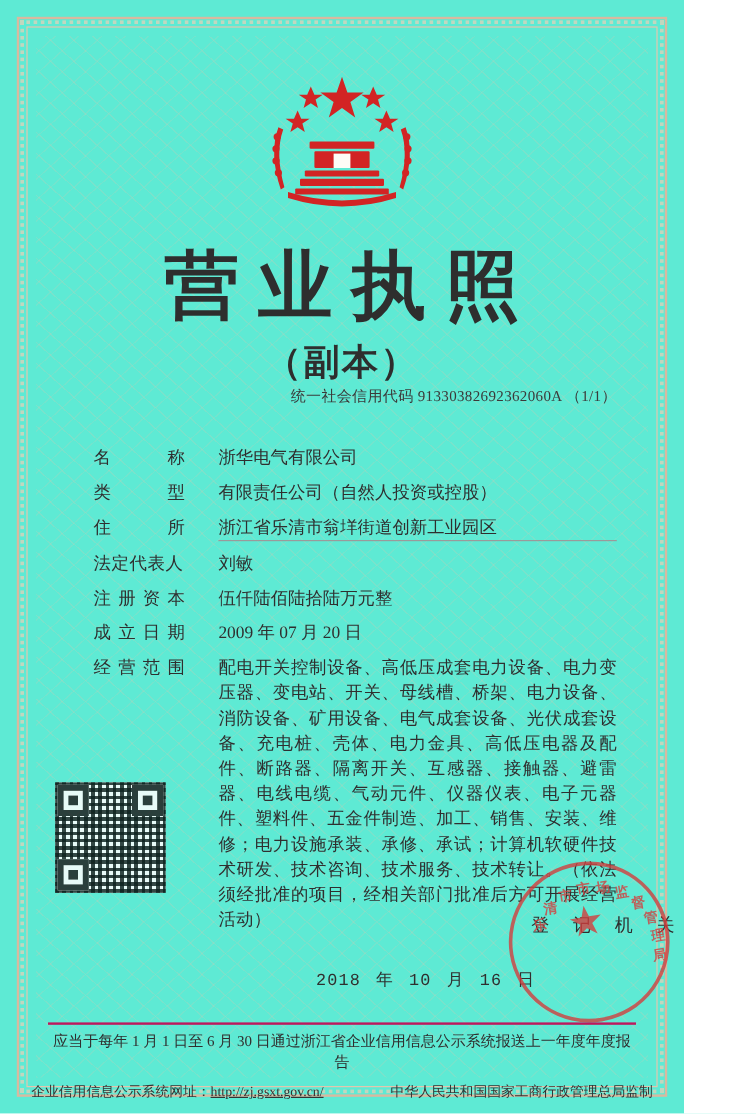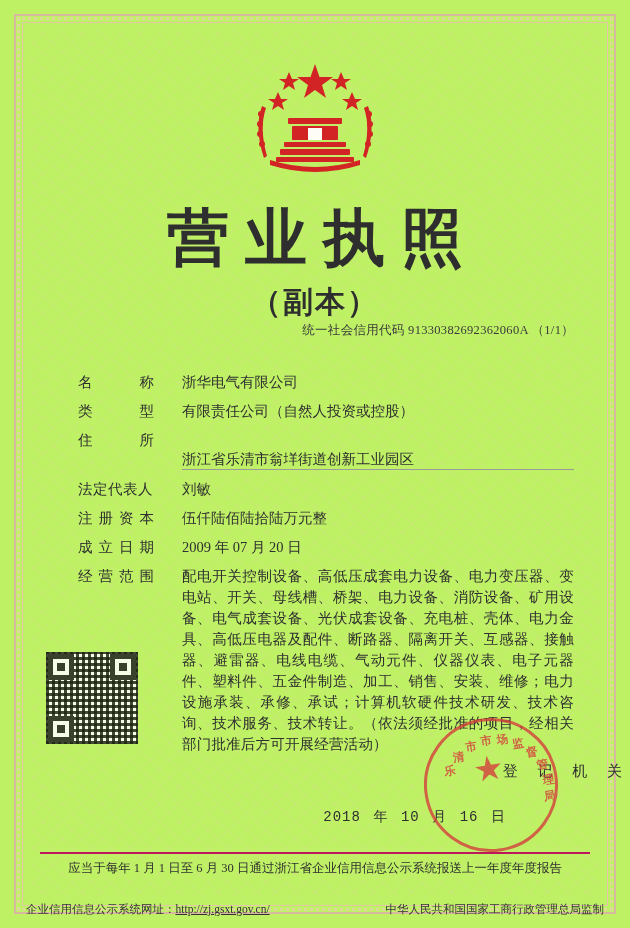--- a/index.html
+++ b/index.html
@@ -9,23 +9,23 @@
   }
   body {
     width: 630px;
     height: 928px;
     font-family: "Liberation Serif", "DejaVu Serif", serif;
     color: #3a3a3a;
     overflow: hidden;
   }
   .page {
     position: relative;
-    width: 630px;
+    width: 570px;
     height: 928px;
-    background: #bef264;
+    background: #5eead4;
     box-sizing: border-box;
   }
   
   .border-outer {
     position: absolute;
     left: 14px; top: 14px; right: 14px; bottom: 14px;
     border: 2px solid #d8b9a0;
     box-sizing: border-box;
   }
   .border-inner {
@@ -116,21 +116,21 @@
     letter-spacing: 6px;
     color: #2f2f2f;
     font-size: 14.5px;
   }
   .row .label.wide { letter-spacing: 0.5px; }
   .row .value {
     flex: 1;
     color: #2f2f2f;
     font-size: 14.5px;
   }
-  .addr-row .value { border-bottom: 1px solid #9a9a9a; margin-top: 19px; }
+  .addr-row .value { border-bottom: 1px solid #9a9a9a; }
   .scope {
     margin-top: 2px;
   }
   .scope-text {
     font-size: 13.6px;
     line-height: 21px;
     text-align: justify;
     letter-spacing: .2px;
   }
 

